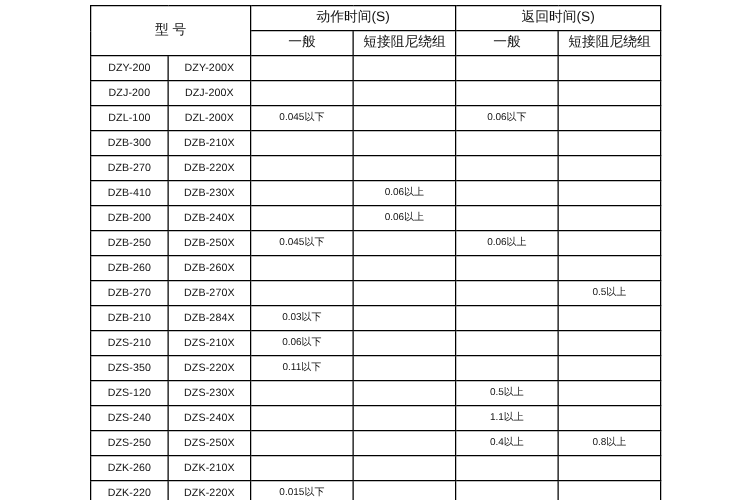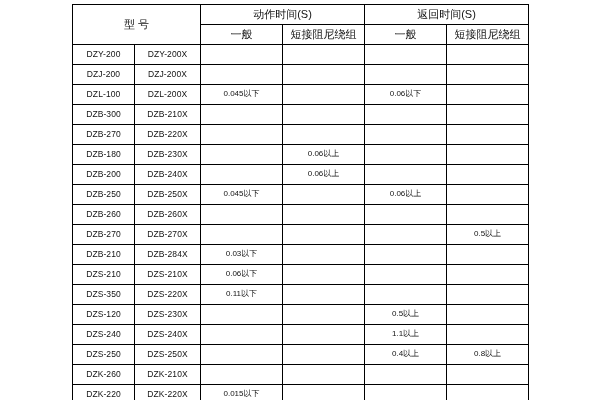--- a/index.html
+++ b/index.html
@@ -114,21 +114,21 @@
         </tr>
         <tr>
           <td class="model-cell">DZB-270</td>
           <td class="model-cell">DZB-220X</td>
           <td class="val-cell"></td>
           <td class="val-cell"></td>
           <td class="val-cell"></td>
           <td class="val-cell"></td>
         </tr>
         <tr>
-          <td class="model-cell">DZB-180</td>
+          <td class="model-cell">DZB-410</td>
           <td class="model-cell">DZB-230X</td>
           <td class="val-cell"></td>
           <td class="val-cell">0.06以上</td>
           <td class="val-cell"></td>
           <td class="val-cell"></td>
         </tr>
         <tr>
           <td class="model-cell">DZB-200</td>
           <td class="model-cell">DZB-240X</td>
           <td class="val-cell"></td>

